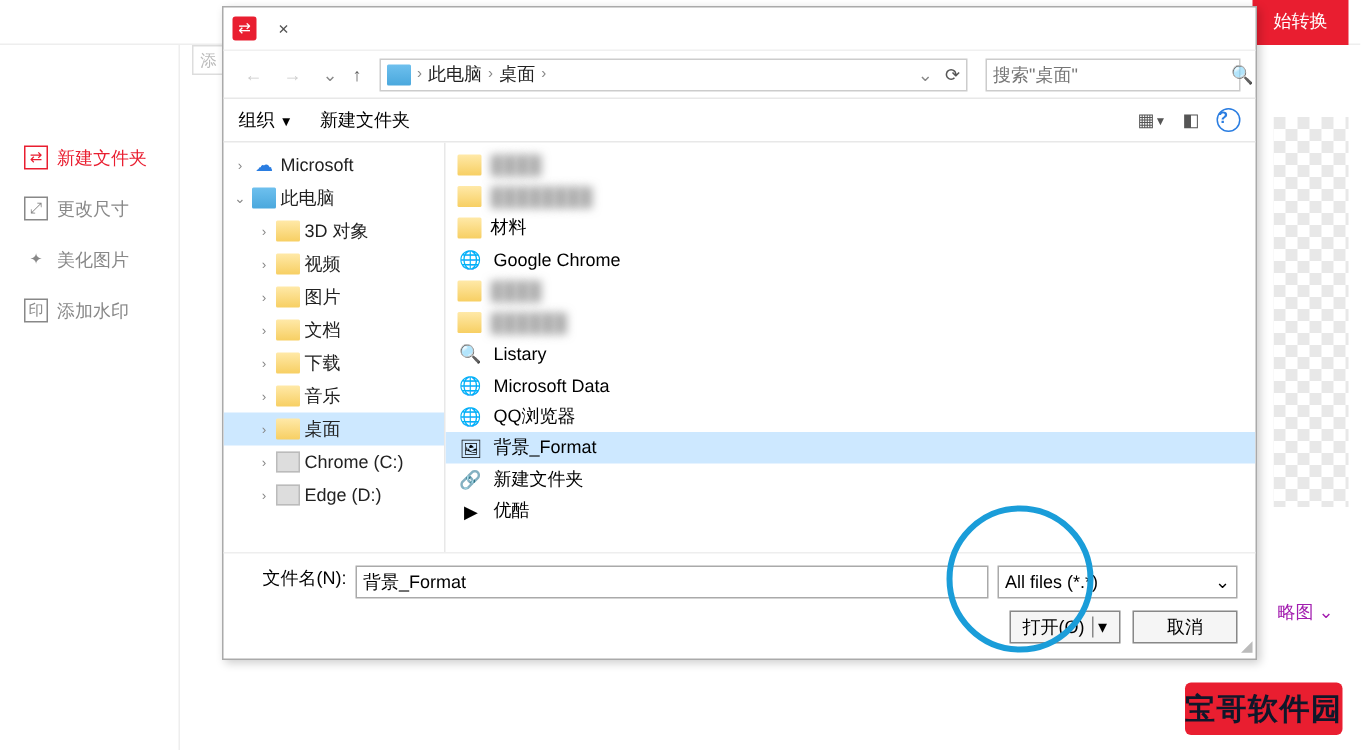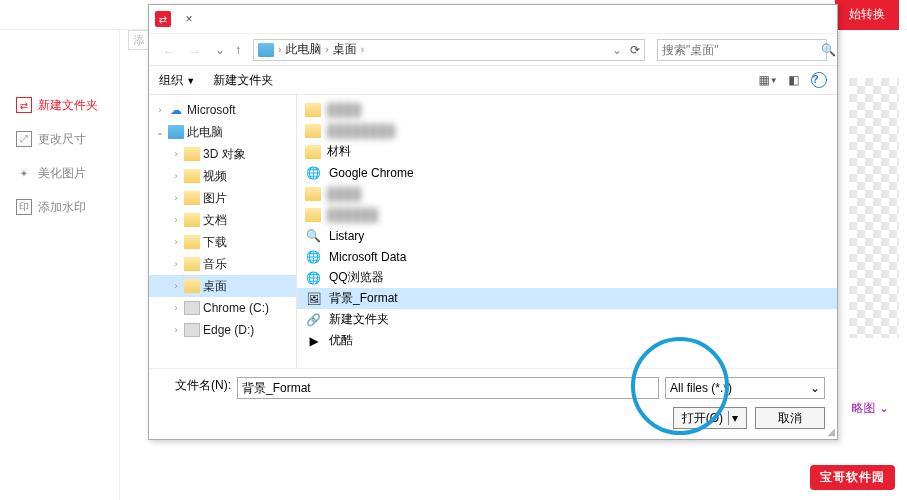--- a/index.html
+++ b/index.html
@@ -55,21 +55,21 @@
 .dlg-footer{padding:8px 12px 10px;display:flex;flex-direction:column;gap:8px;border-top:1px solid #eee;position:relative}
 .footer-row{display:flex;gap:6px}
 .footer-label{width:70px;text-align:right;white-space:nowrap}
 .filename{flex:1;height:22px;border:1px solid #aaa;padding:0 4px}
 .filetype{width:160px;height:22px;border:1px solid #aaa;display:flex;align-items:center;padding:0 4px;justify-content:space-between;background:#fff}
 .footer-row2{display:flex;justify-content:flex-end;gap:8px}
 .ft-btn{height:22px;border:1px solid #888;background:#f5f5f5;padding:0 8px;display:flex;align-items:center;gap:2px;min-width:70px;justify-content:center}
 .ft-btn-split{border-left:1px solid #888;padding-left:3px;margin-left:3px}
 .circle{position:absolute;border:4px solid #1a9dd9;border-radius:50%;width:98px;height:98px;pointer-events:none}
 .resize{position:absolute;right:2px;bottom:2px;color:#bbb;font-size:10px}
-.watermark{position:absolute;right:12px;bottom:10px;background:#e91e30;color:#ffffff;padding:4px 10px;border-radius:4px;font-size:12px;font-weight:bold;letter-spacing:1px}
+.watermark{position:absolute;right:12px;bottom:10px;background:#e91e30;color:#0f172a;padding:4px 0;border-radius:4px;font-size:20px;font-weight:bold;letter-spacing:1px}
 </style>
 </head>
 <body>
 
 <div class="bg-app">
   <div class="bg-header">
     <button class="btn-convert">始转换</button>
   </div>
   <div class="bg-body">
     <div class="bg-sidebar">

